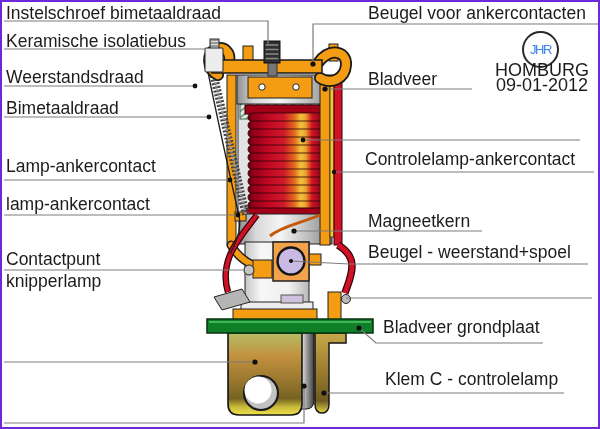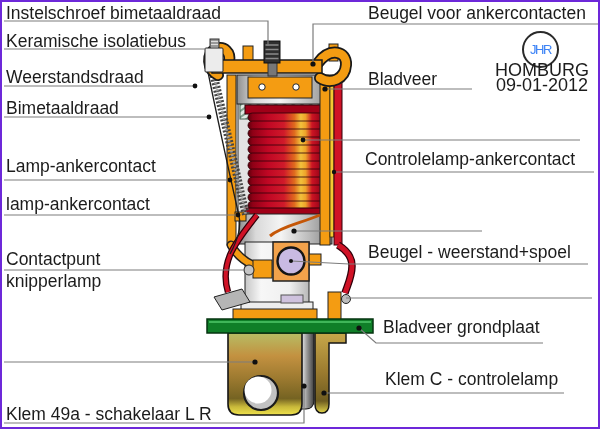--- a/index.html
+++ b/index.html
@@ -234,25 +234,25 @@
   <div class="lbl" style="left:4px;top:65px">Weerstandsdraad</div>
   <div class="lbl" style="left:4px;top:96px">Bimetaaldraad</div>
   <div class="lbl" style="left:4px;top:154px">Lamp-ankercontact</div>
   <div class="lbl lbl2" style="left:4px;top:191px">
     <span>lamp-ankercontact</span>
   </div>
   <div class="lbl lbl2" style="left:4px;top:246px">
     <span>Contactpunt</span>
     <span>knipperlamp</span>
   </div>
-  <div class="lbl" style="left:4px;top:402px">Klem 49a - schakelaar L R</div>
 
   <div class="lbl" style="left:366px;top:1px">Beugel voor ankercontacten</div>
   <div class="lbl" style="left:366px;top:67px">Bladveer</div>
   <div class="lbl" style="left:363px;top:147px">Controlelamp-ankercontact</div>
+  <div class="lbl" style="left:366px;top:209px">Magneetkern</div>
   <div class="lbl" style="left:366px;top:240px">Beugel - weerstand+spoel</div>
   <div class="lbl" style="left:381px;top:315px">Bladveer grondplaat</div>
   <div class="lbl" style="left:383px;top:367px">Klem C - controlelamp</div>
 
   <div class="logo">
     <span>JHR</span>
   </div>
   <div class="brand">HOMBURG</div>
   <div class="brand-date">09-01-2012</div>
 

